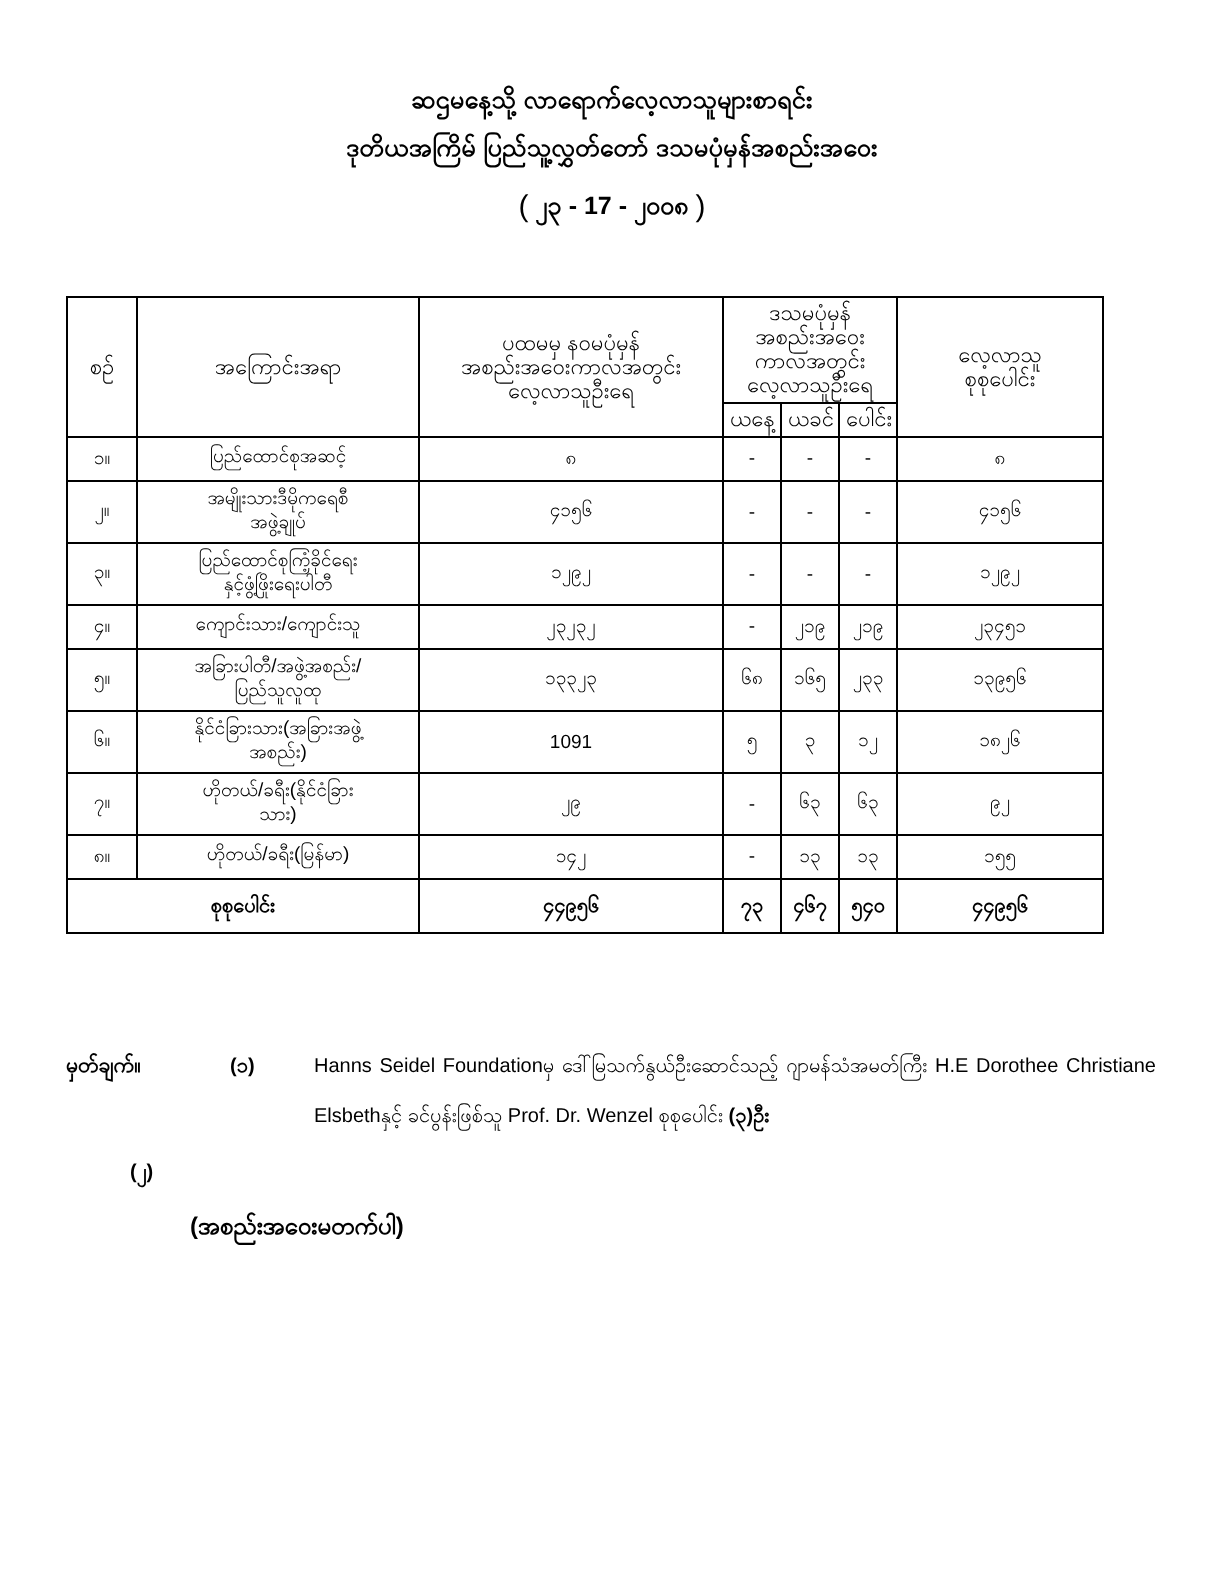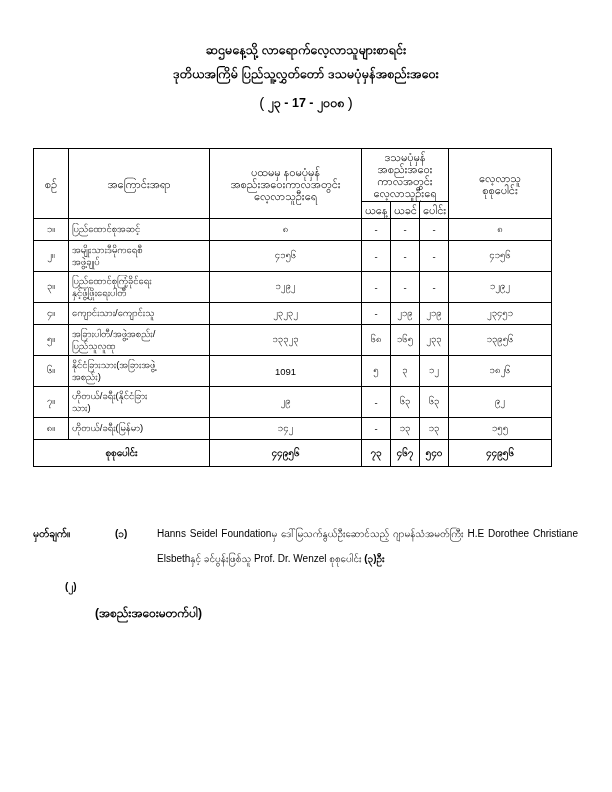--- a/index.html
+++ b/index.html
@@ -80,21 +80,21 @@
   th.h-today   { width: 38px; }
   th.h-before  { width: 38px; }
   th.h-sub-tot { width: 40px; }
   th.h-grand   { width: 96px; }
 
   td.c-no {
     text-align: center;
     font-size: 9.5px;
   }
   td.c-subject {
-    text-align: left;
+    text-align: center;
     font-size: 9.5px;
     line-height: 12.5px;
     padding-left: 4px;
   }
   td.c-num {
     text-align: center;
     font-size: 9.5px;
   }
   tr.data-row > td {
     height: 17px;

